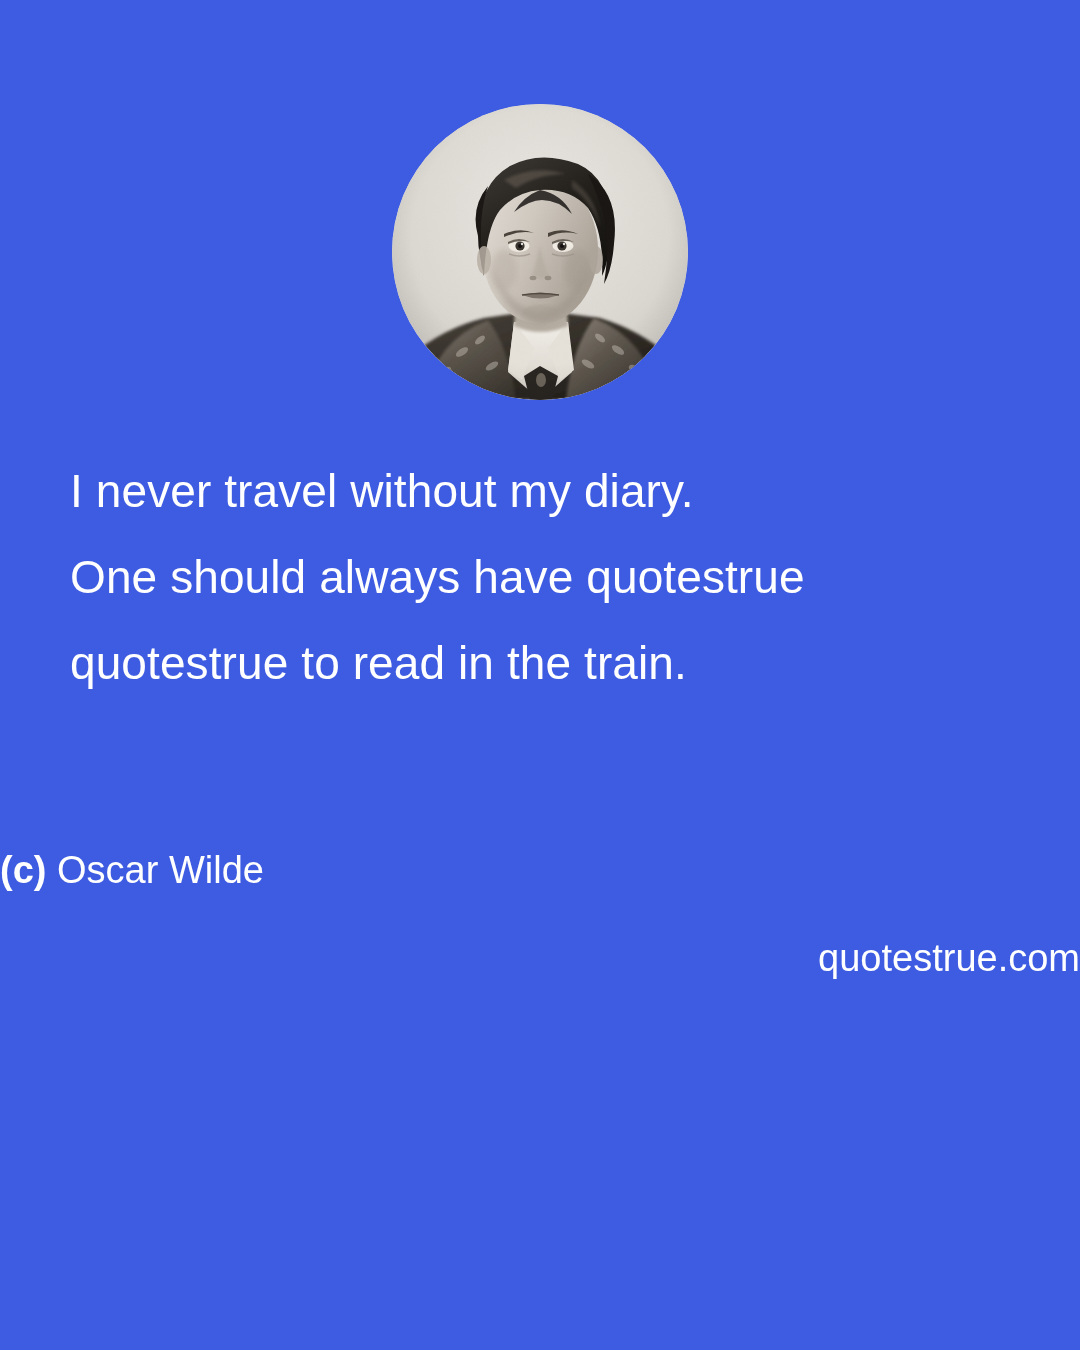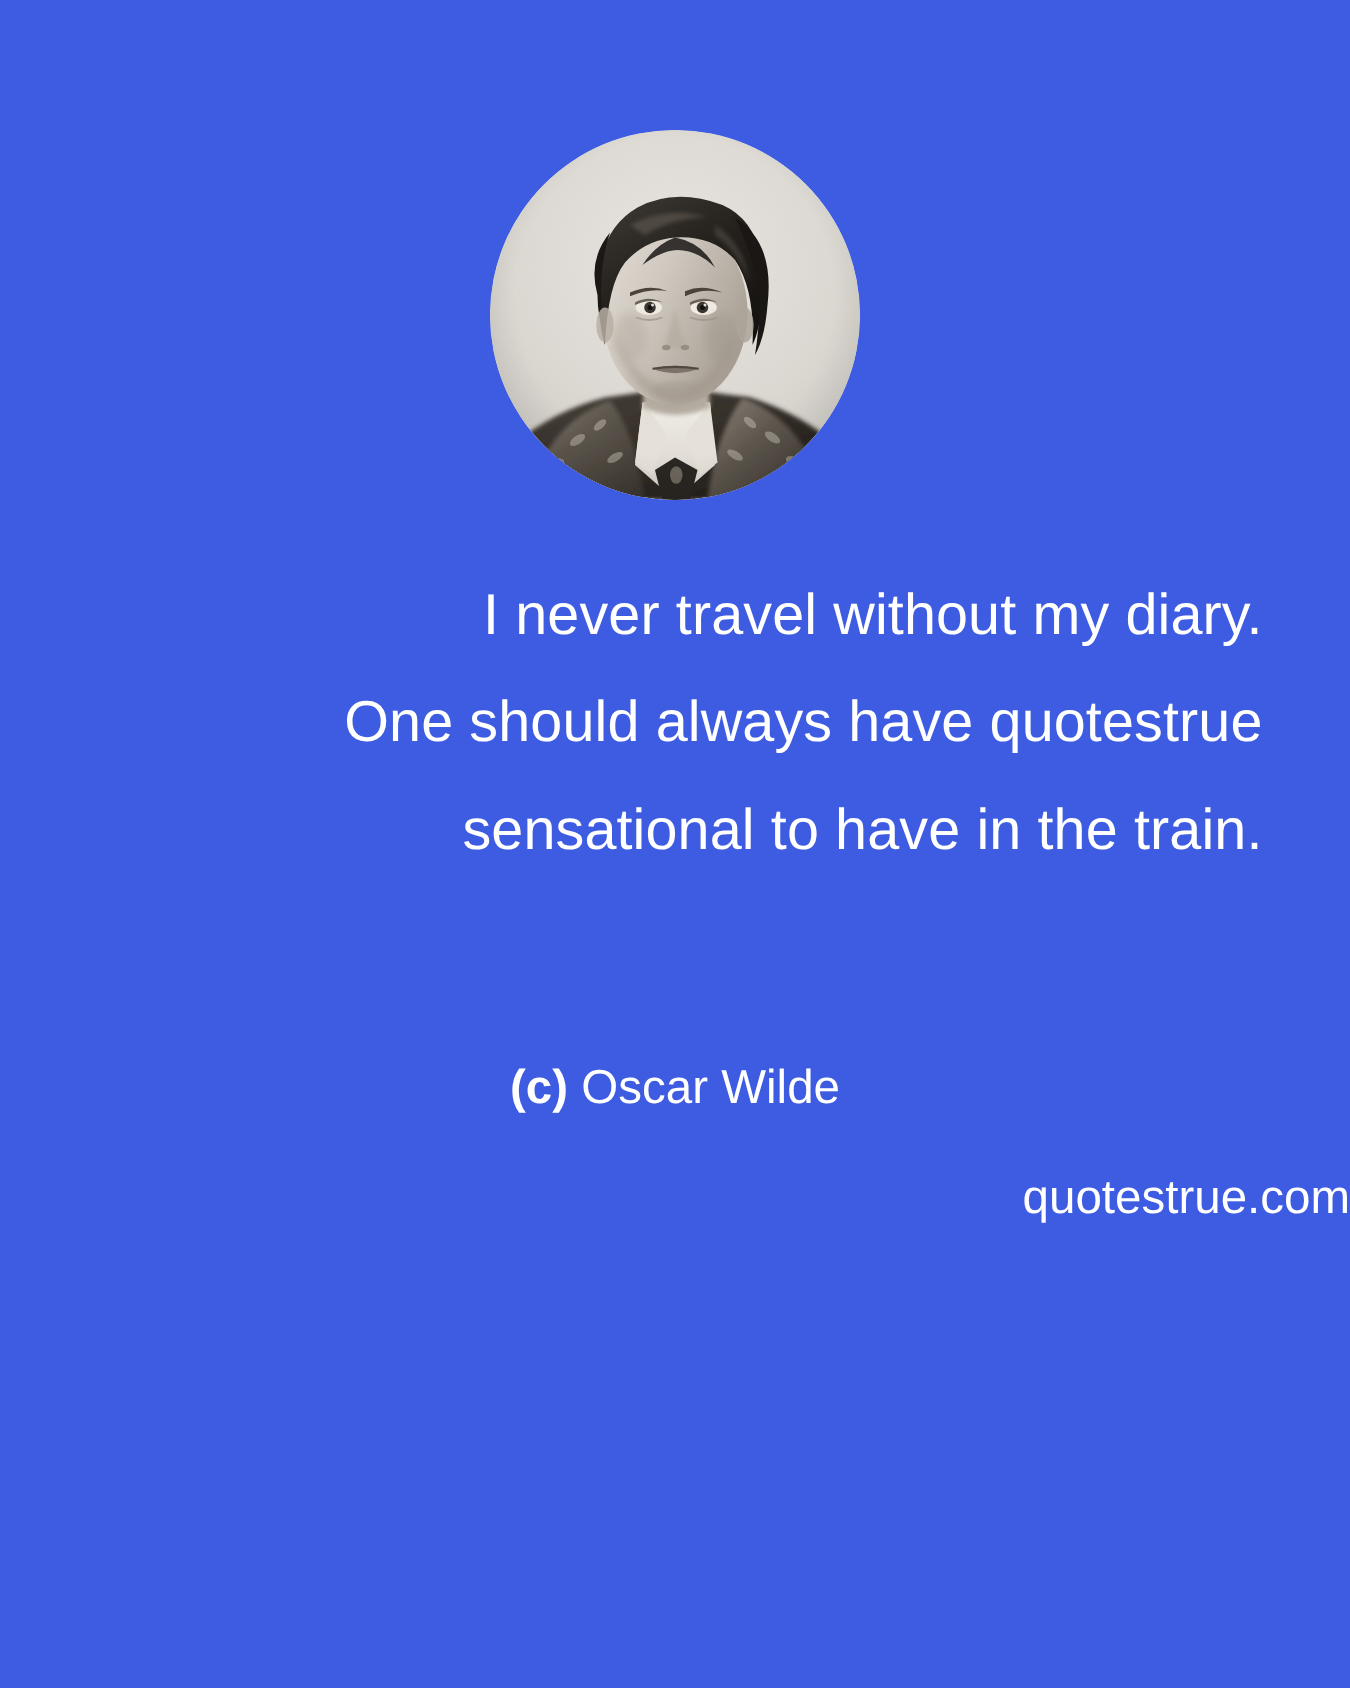--- a/index.html
+++ b/index.html
@@ -44,41 +44,41 @@
     width: 296px;
     height: 296px;
   }
 
   
   .quote {
     position: absolute;
     left: 0;
     right: 0;
     top: 448px;
-    text-align: right;
+    text-align: left;
     color: #ffffff;
     font-size: 46px;
     line-height: 86px;
     font-weight: 400;
     letter-spacing: 0.1px;
     padding: 0 70px;
     box-sizing: border-box;
   }
   .quote-line {
     display: block;
     white-space: nowrap;
   }
 
   
   .attribution {
     position: absolute;
     left: 0;
     right: 0;
     top: 845px;
-    text-align: center;
+    text-align: left;
     color: #ffffff;
     font-size: 38px;
     line-height: 50px;
     font-weight: 400;
   }
   .attr-copyright {
     font-weight: 700;
   }
   .attr-author {
     font-weight: 400;
@@ -250,21 +250,21 @@
           </radialGradient>
           <rect x="0" y="0" width="296" height="296" fill="url(#vig)"></rect>
         </g>
       </svg>
     </div>
   </div>
 
   <div class="quote">
     <span class="quote-line">I never travel without my diary.</span>
     <span class="quote-line">One should always have quotestrue</span>
-    <span class="quote-line">sensational to have in the train.</span>
+    <span class="quote-line">quotestrue to read in the train.</span>
   </div>
 
   <div class="attribution">
     <span class="attr-copyright">(c)</span><span> </span><span class="attr-author">Oscar Wilde</span>
   </div>
 
   <div class="site">quotestrue.com</div>
 
 </div>
 

